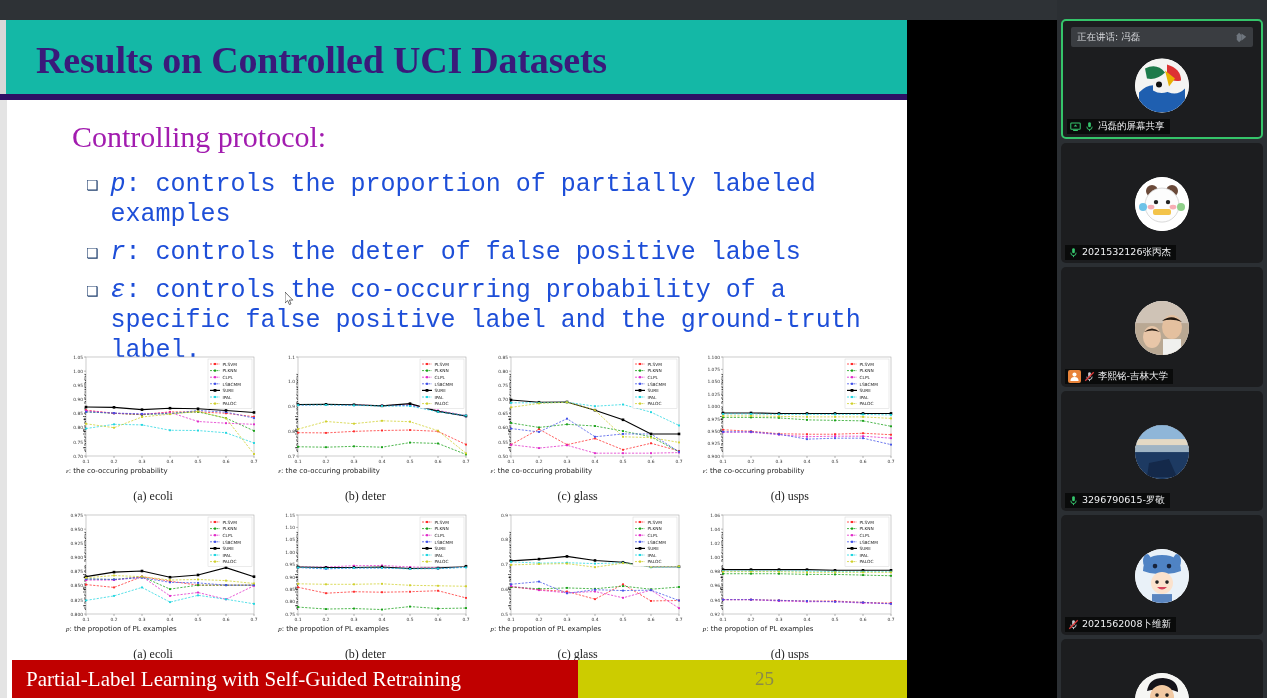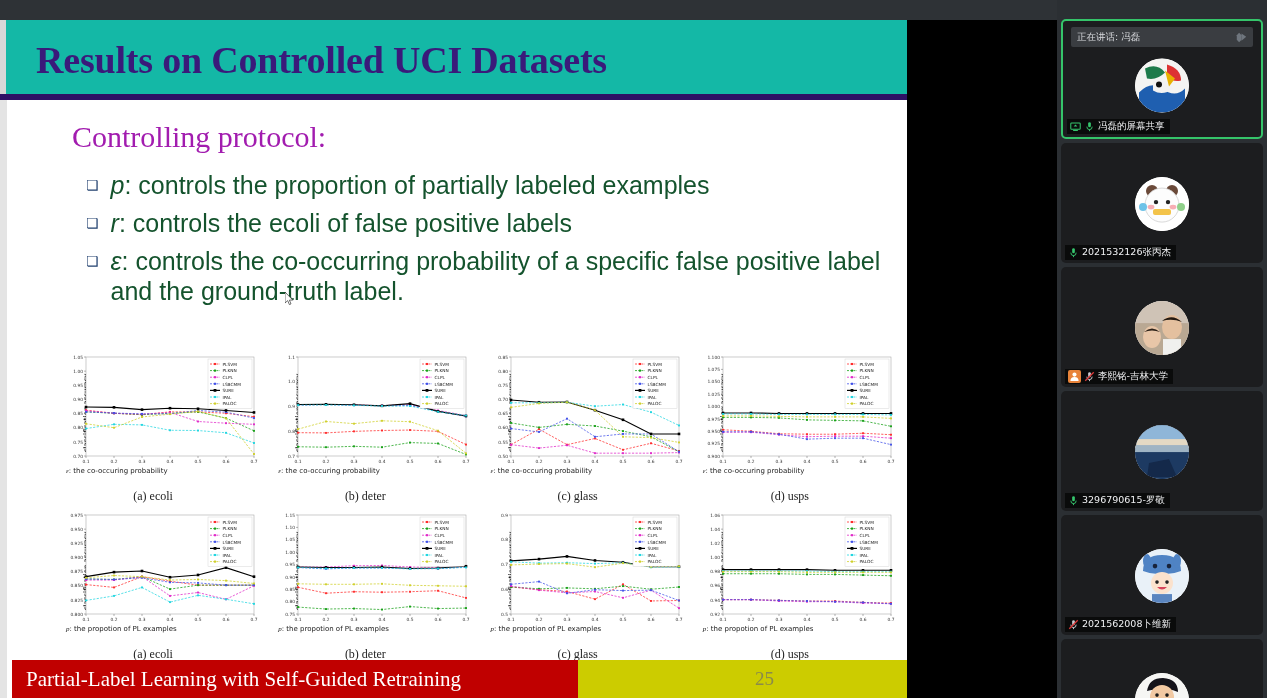--- a/index.html
+++ b/index.html
@@ -57,22 +57,22 @@
   .bullets { position: absolute; left: 86px; top: 150px; width: 800px; }
   .bullet-row {
     display: flex; align-items: flex-start; gap: 12px;
     margin-bottom: 8px;
   }
   .bullet-mark {
     font-family: "DejaVu Sans", sans-serif;
     font-size: 14px; color: #1f3f6e; line-height: 30px; flex: 0 0 auto;
   }
   .bullet-text {
-    font-family: Liberation Sans, sans-serif;
-    font-size: 25px; line-height: 30px; color: #14532d;
+    font-family: Liberation Mono, monospace;
+    font-size: 25px; line-height: 30px; color: #1d4ed8;
   }
   .bullet-text .sym { font-style: italic; }
 
   
   .charts {
     position: absolute; left: 48px; top: 330px;
     width: 845px; height: 315px;
     display: grid;
     grid-template-columns: repeat(4, 1fr);
     grid-template-rows: 154px 154px;
@@ -197,21 +197,21 @@
 
       <div class="body-head">Controlling protocol:</div>
 
       <div class="bullets">
         <div class="bullet-row">
           <span class="bullet-mark">❏</span>
           <span class="bullet-text"><i class="sym">p</i><span>: controls the proportion of partially labeled examples</span></span>
         </div>
         <div class="bullet-row">
           <span class="bullet-mark">❏</span>
-          <span class="bullet-text"><i class="sym">r</i><span>: controls the ecoli of false positive labels</span></span>
+          <span class="bullet-text"><i class="sym">r</i><span>: controls the deter of false positive labels</span></span>
         </div>
         <div class="bullet-row">
           <span class="bullet-mark">❏</span>
           <span class="bullet-text"><i class="sym">ε</i><span>: controls the co-occurring probability of a specific false positive label and the ground-truth label.</span></span>
         </div>
       </div>
 
       <svg class="cursor" viewBox="0 0 10 14">
         <path d="M0 0 L0 11 L2.7 8.6 L4.4 12.6 L6 11.9 L4.4 8.1 L7.8 8.1 Z" fill="#ffffff" stroke="#333" stroke-width="0.7"></path>
       </svg>

